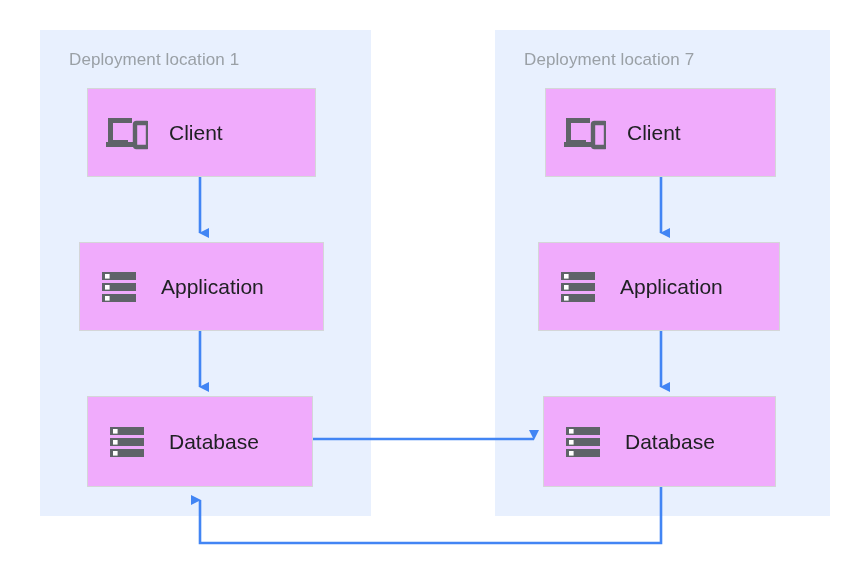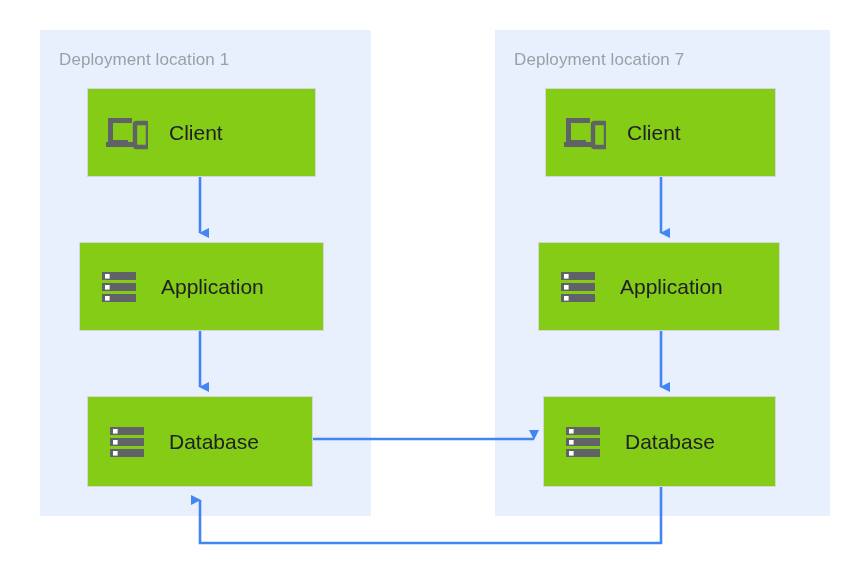--- a/index.html
+++ b/index.html
@@ -21,32 +21,32 @@
   
   .region {
     position: absolute;
     background: #e8f0fe;
   }
   #region-1 { left: 40px;  top: 30px; width: 331px; height: 486px; }
   #region-2 { left: 495px; top: 30px; width: 335px; height: 486px; }
 
   .region-title {
     position: absolute;
-    left: 19px;
+    left: 29px;
     top: 20px;
     font-size: 17px;
     color: #9aa0a6;
     letter-spacing: 0.1px;
     white-space: nowrap;
   }
 
   
   .node {
     position: absolute;
-    background: #84cc16;
+    background: #f0abfc;
     border: 1px solid #d4d6d8;
     box-sizing: border-box;
     display: flex;
     align-items: center;
     padding-left: 17px;
   }
   .node-label {
     font-size: 21px;
     color: #202124;
     margin-left: 20px;

